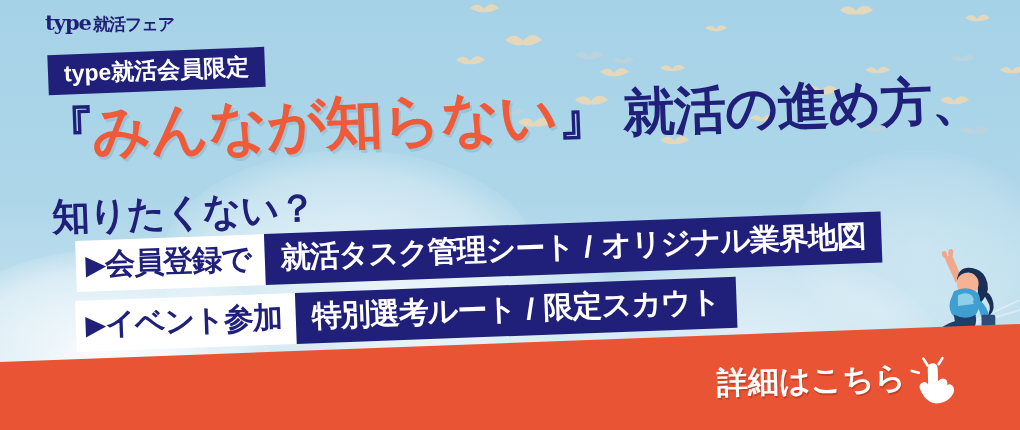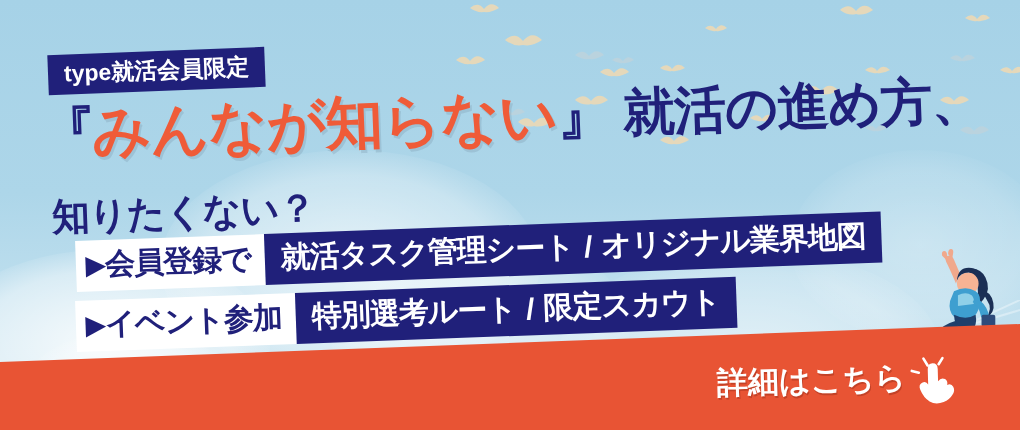--- a/index.html
+++ b/index.html
@@ -209,20 +209,24 @@
         <path d="M575 55 q8 -7 14 1 q7 -9 15 -1 q-8 5 -15 4 q-7 1 -14 -4z"></path>
         <path d="M612 60 q6 -5 11 1 q5 -7 11 -1 q-6 4 -11 3 q-5 1 -11 -3z"></path>
         <path d="M950 58 q7 -6 12 1 q6 -8 13 -1 q-7 4 -13 3 q-6 1 -12 -3z"></path>
         <path d="M500 112 q7 -6 12 1 q6 -8 13 -1 q-7 4 -13 3 q-6 1 -12 -3z"></path>
         <path d="M960 130 q8 -7 14 1 q7 -9 15 -1 q-8 5 -15 4 q-7 1 -14 -4z"></path>
         <path d="M865 128 q6 -5 11 1 q5 -7 11 -1 q-6 4 -11 3 q-5 1 -11 -3z"></path>
       </g>
     </svg>
   </div>
 
+  <div class="logo">
+    <span class="logo-type">type</span>
+    <span class="logo-jp">就活フェア</span>
+  </div>
 
   <div class="badge">type就活会員限定</div>
 
   <div class="headline">
     <span class="hl-quote">『</span><span class="hl-orange">みんなが知らない</span><span class="hl-quote">』</span><span class="hl-navy">就活の進め方、</span>
   </div>
 
   <div class="subline">知りたくない？</div>
 
   <div class="benefit benefit-1">

